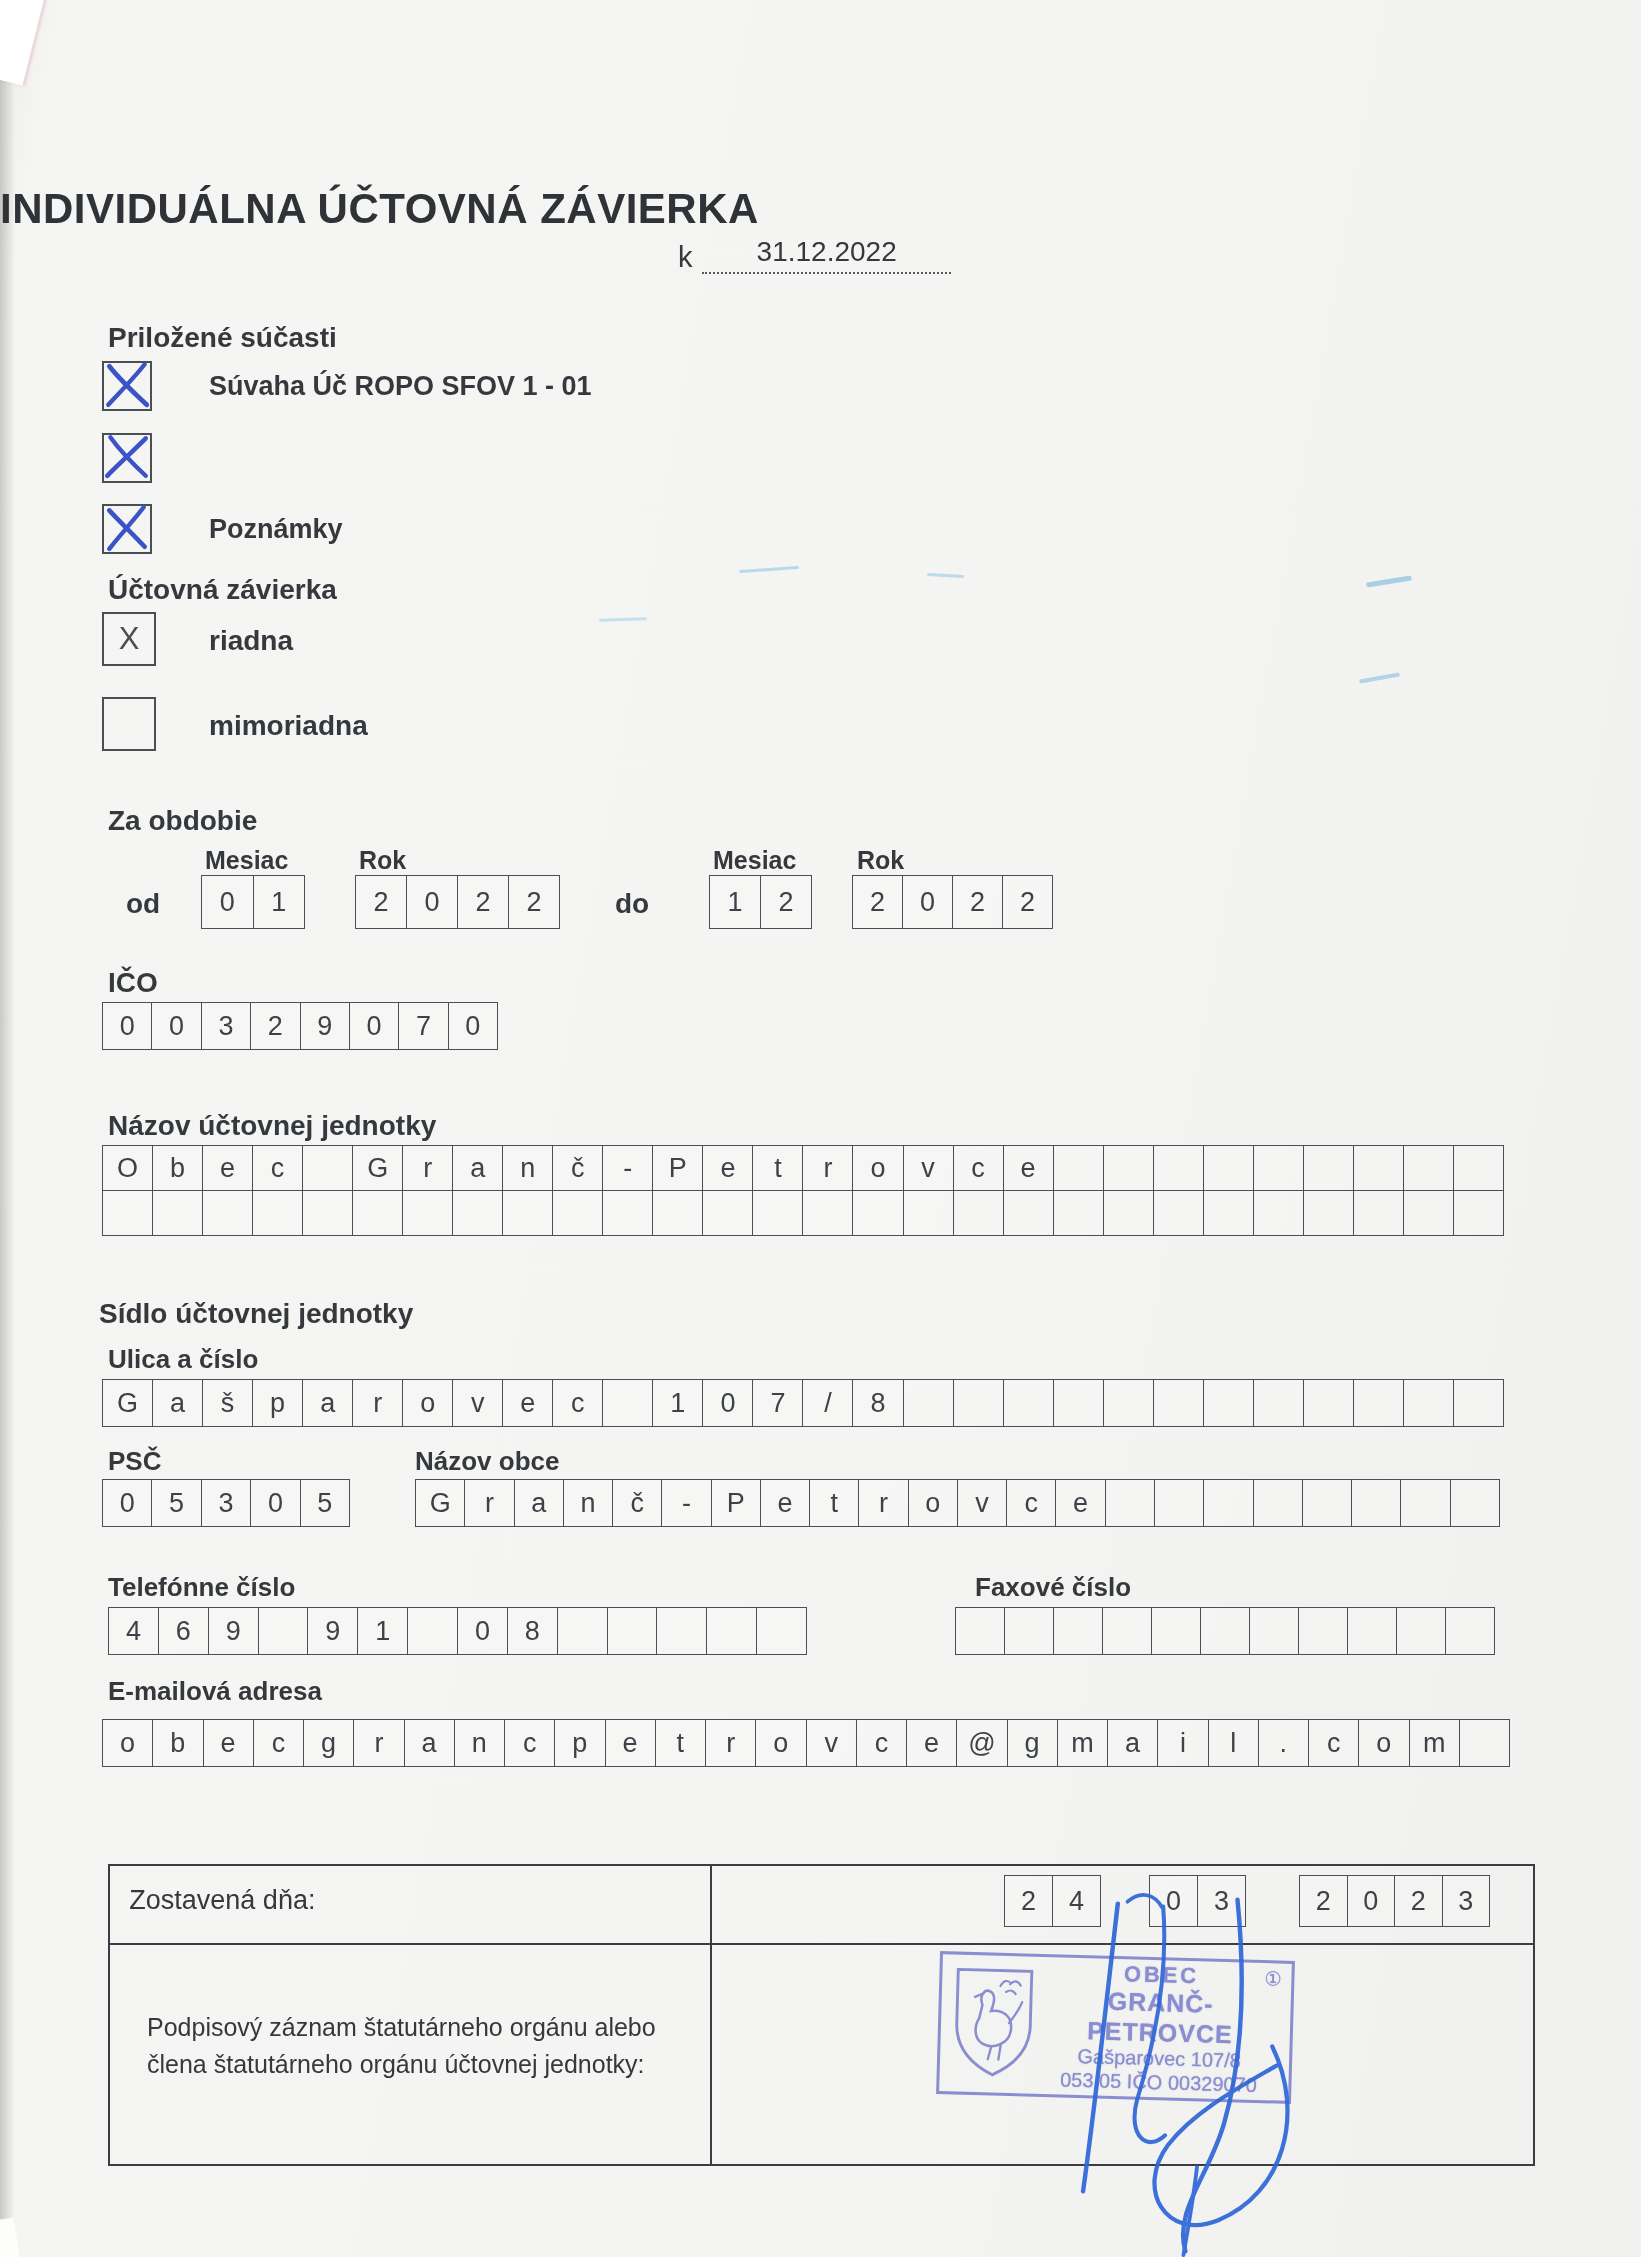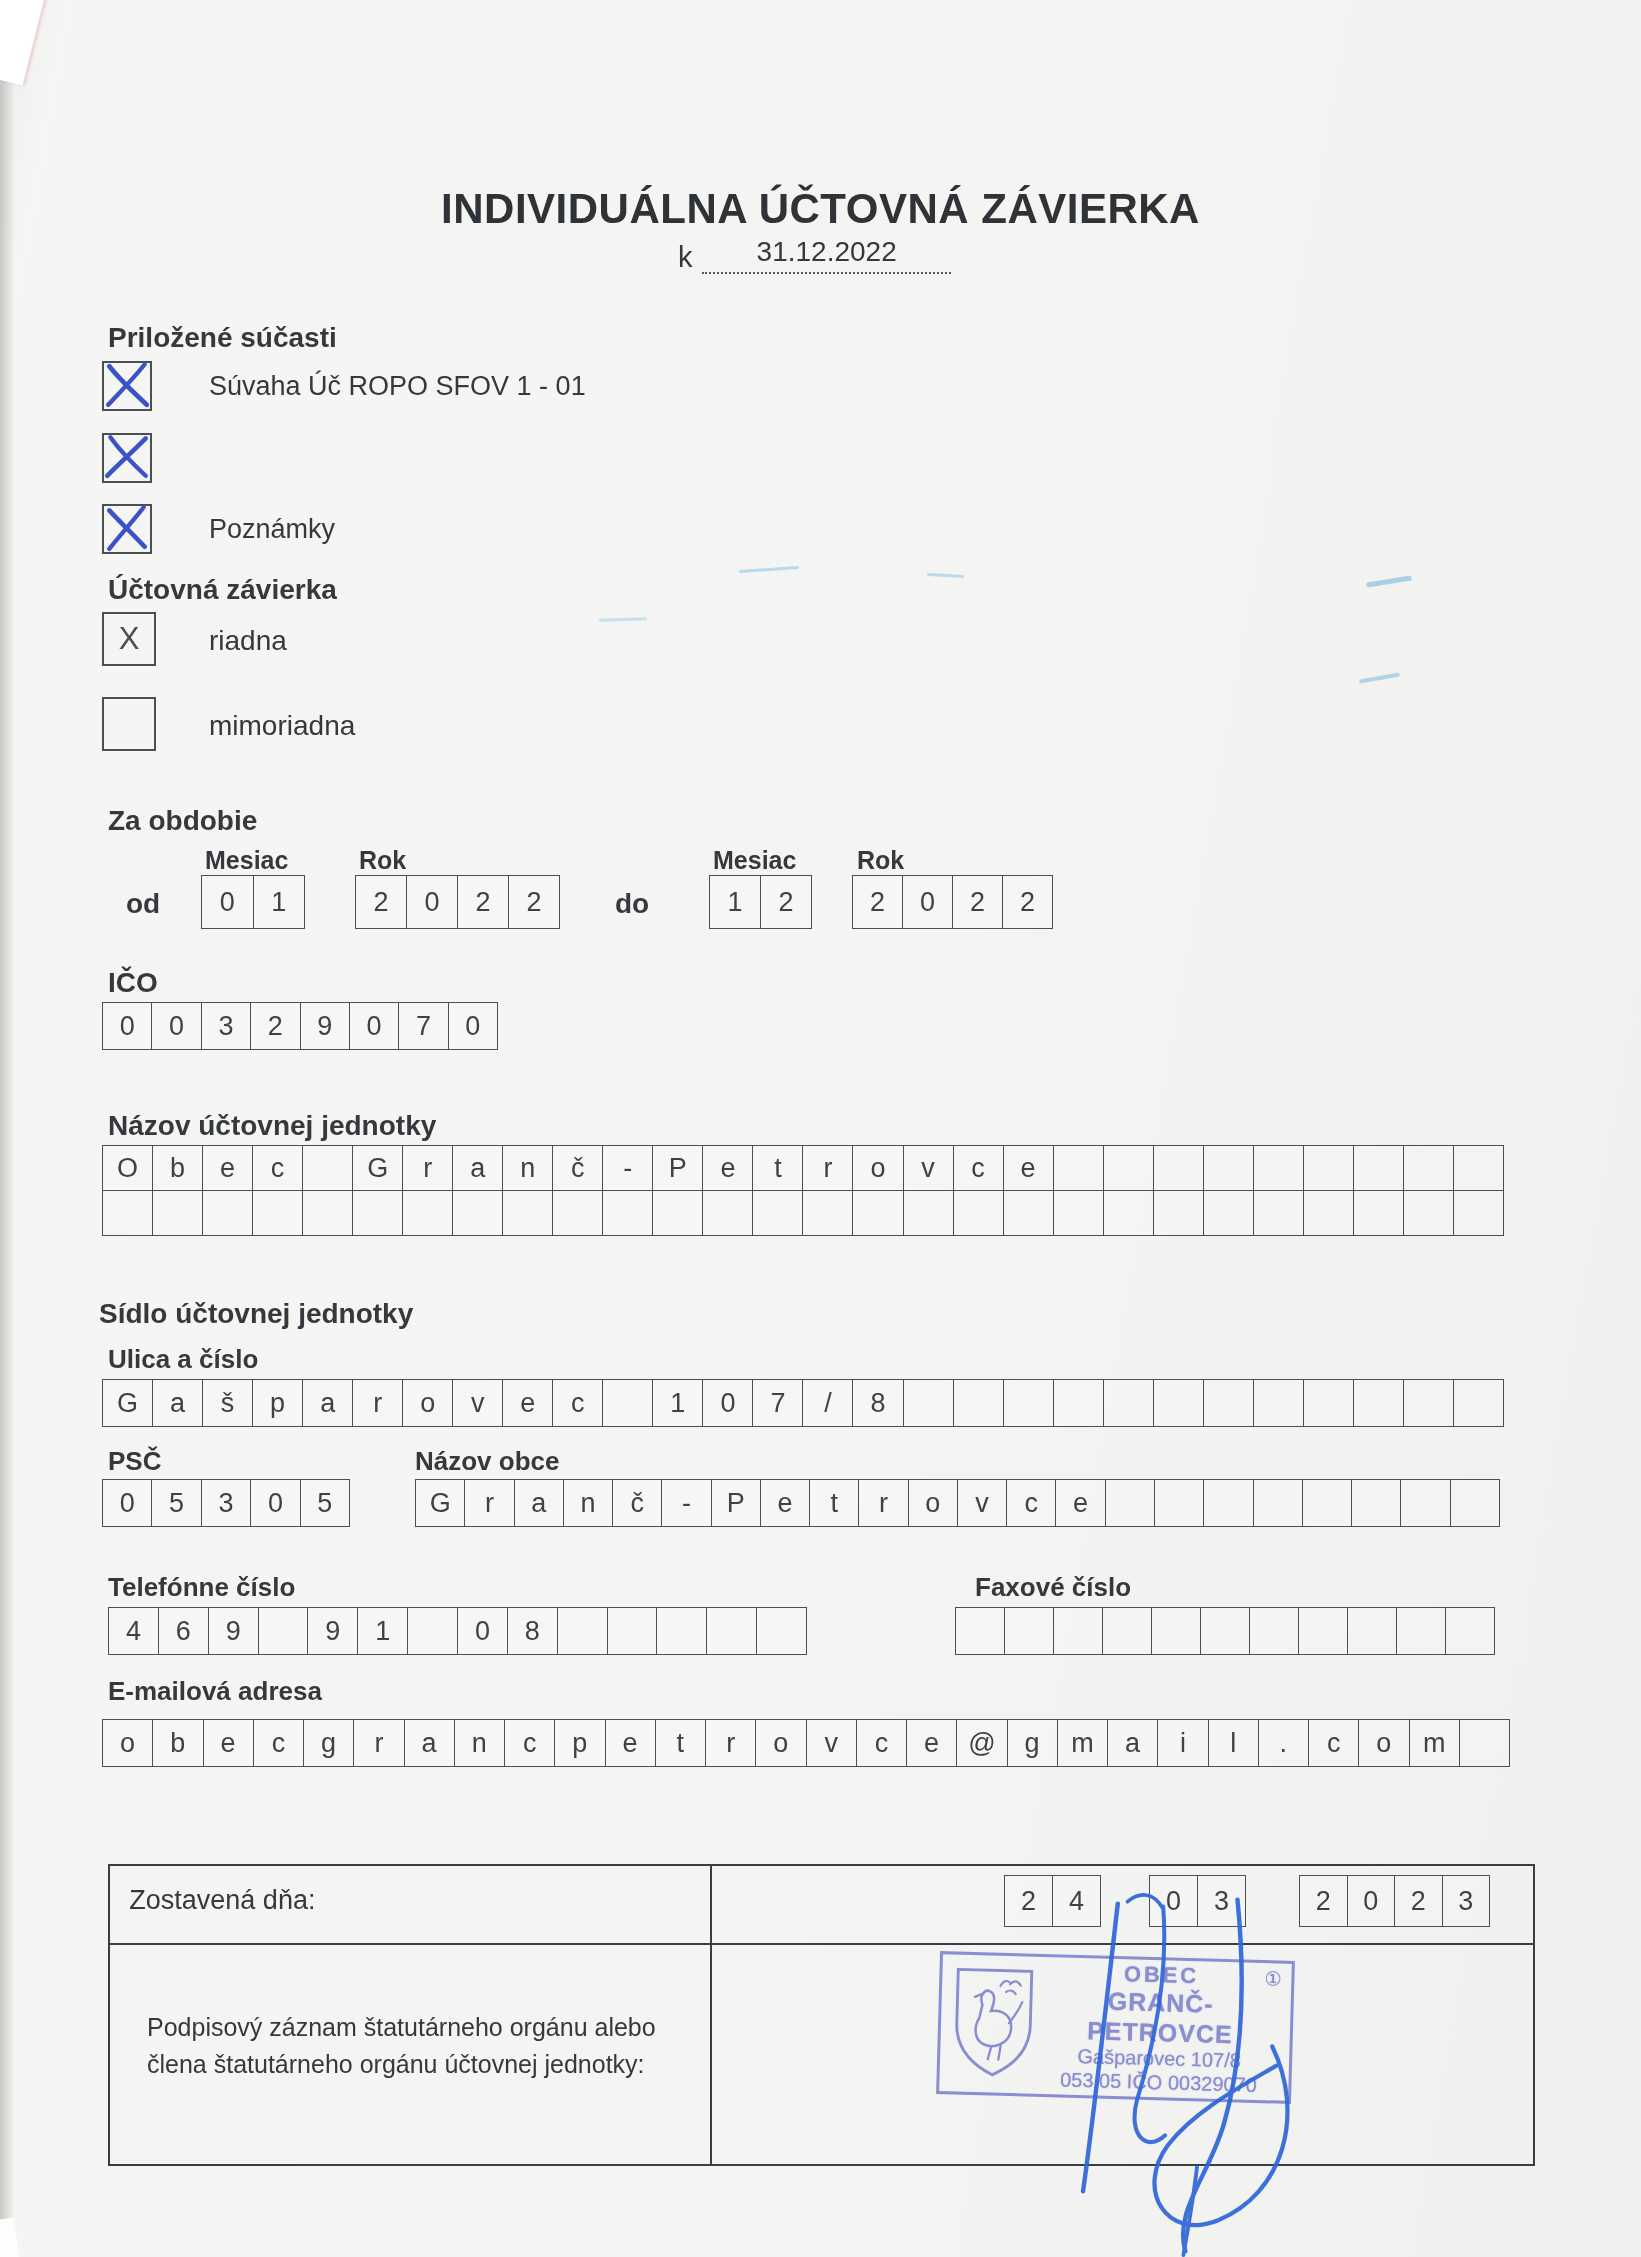--- a/index.html
+++ b/index.html
@@ -5,33 +5,33 @@
   :root{
     --paper:#f4f4f2; --ink:#35383d; --grid:#4a4e55;
     --check-blue:#3b53c6; --stamp:#8a8ed0; --signature:#2e66d8;
   }
   *{box-sizing:border-box;margin:0;padding:0}
   body{background:#d8d8d6;font-family:"Liberation Sans","DejaVu Sans",sans-serif;color:var(--ink);}
   .page{position:relative;width:1641px;height:2257px;margin:0 auto;overflow:hidden;
     background:linear-gradient(100deg,#ebebe9 0%,#f5f5f3 3%,#f4f4f2 55%,#f0f0ee 100%);}
   .abs{position:absolute}
   .bold{font-weight:normal}
-  .title{width:100%;text-align:center;font-size:42px;font-weight:bold;letter-spacing:0.5px;color:#2f3237}
+  .title{width:100%;text-align:left;font-size:42px;font-weight:bold;letter-spacing:0.5px;color:#2f3237}
   .subtitle{font-size:29px;display:flex;align-items:flex-end;gap:9.7px}
   .subtitle .dotline{display:inline-block;width:249px;text-align:center;font-size:28px;
     padding-bottom:3.9px;border-bottom:2.9px dotted #55585e}
   .sec-h{font-size:28px;font-weight:bold}
   .lbl{font-size:26px;font-weight:700}
   .sublbl{font-size:25px;font-weight:bold}
   .odo{font-size:28px;font-weight:bold}
   .chkbox{position:absolute;width:50px;height:50px;border:2.4px solid #4a4e55;background:transparent;
     display:flex;align-items:center;justify-content:center}
   .chkbox svg{width:52px;height:52px;overflow:visible}
   .chkmark-print{font-size:31px;color:#4a4e54;font-weight:400}
-  .chklabel{position:absolute;font-size:27px;font-weight:normal;white-space:nowrap}
+  .chklabel{position:absolute;font-size:27px;font-weight:bold;white-space:nowrap}
   .cellgrid{position:absolute;display:flex;border:1.9px solid var(--grid);background:rgba(255,255,255,.18)}
   .cellgrid .cell{flex:1;display:flex;align-items:center;justify-content:center;
     font-size:27px;color:#3d4148;overflow:hidden}
   .cellgrid .cell + .cell{border-left:1.5px solid var(--grid)}
   .h46{height:46px}.h48{height:48px}.h54{height:54px}.h52{height:52px}
   .ftable{position:absolute;left:108px;top:1864px;width:1427px;height:302px;border:2.4px solid #3a3d43}
   .ftable .vdiv{position:absolute;left:600px;top:0;bottom:0;width:1.9px;background:#3a3d43}
   .ftable .hdiv{position:absolute;left:0;right:0;top:77px;height:1.9px;background:#3a3d43}
   .stamp{position:absolute;left:938px;top:1956px;width:355px;height:143px;border:3.4px solid var(--stamp);
     transform:rotate(1.6deg);display:flex;align-items:center;padding:3.9px 7.7px;color:var(--stamp);

